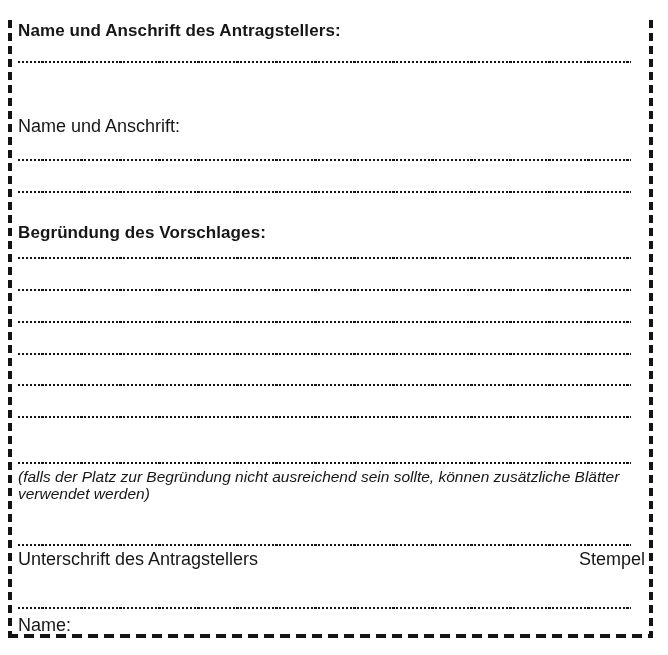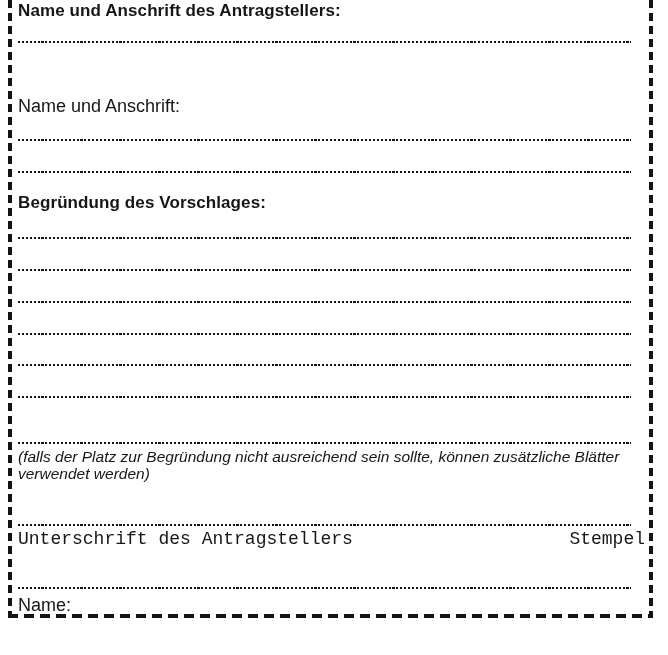--- a/index.html
+++ b/index.html
@@ -8,20 +8,21 @@
     background: #ffffff;
   }
   .page {
     position: relative;
     width: 668px;
     height: 631px;
     background: #ffffff;
     font-family: "Liberation Sans", "DejaVu Sans", sans-serif;
     color: #161616;
     overflow: hidden;
+    margin-top: 20px;
   }
   
   .vborder {
     position: absolute;
     top: 0;
     width: 4px;
     height: 618px;
     background: repeating-linear-gradient(to bottom, #141414 0 8px, transparent 8px 13px);
   }
   .vborder.left  { left: 8px; }
@@ -67,40 +68,39 @@
   }
   .sig-row {
     position: absolute;
     left: 18px;
     top: 529px;
     width: 627px;
     display: flex;
     justify-content: space-between;
     align-items: flex-start;
     font-size: 18px;
-    font-family: Liberation Mono, monospace;
   }
 </style>
 </head>
 <body>
 
 <div class="page">
 
   <div class="vborder left"></div>
   <div class="vborder right"></div>
   <div class="hborder"></div>
 
   <div class="heading" style="top:1px">Name und Anschrift des Antragstellers:</div>
   <div class="dotline" style="top:41px"></div>
 
   <div class="label" style="top:96px">Name und Anschrift:</div>
   <div class="dotline" style="top:139px"></div>
   <div class="dotline" style="top:171px"></div>
 
-  <div class="heading" style="top:193px">Begründung des Vorschlages:</div>
+  <div class="heading" style="top:203px">Begründung des Vorschlages:</div>
   <div class="dotline" style="top:237px"></div>
   <div class="dotline" style="top:269px"></div>
   <div class="dotline" style="top:301px"></div>
   <div class="dotline" style="top:333px"></div>
   <div class="dotline" style="top:364px"></div>
   <div class="dotline" style="top:396px"></div>
   <div class="dotline" style="top:442px"></div>
 
   <div class="note" style="top:449px">
     <div>(falls der Platz zur Begründung nicht ausreichend sein sollte, können zusätzliche Blätter</div>

